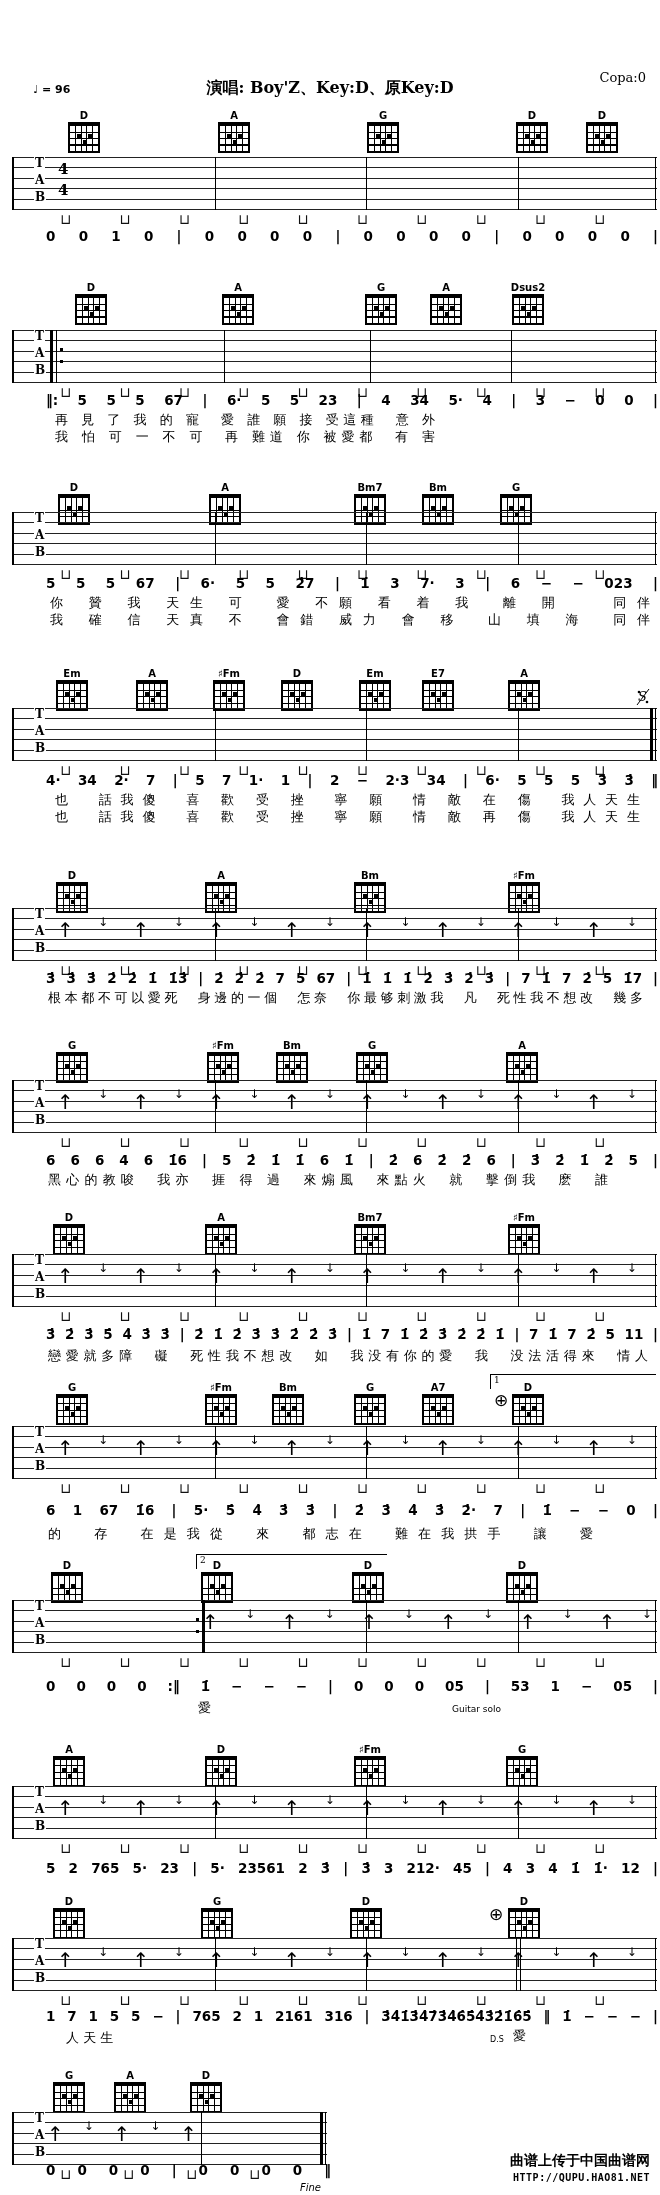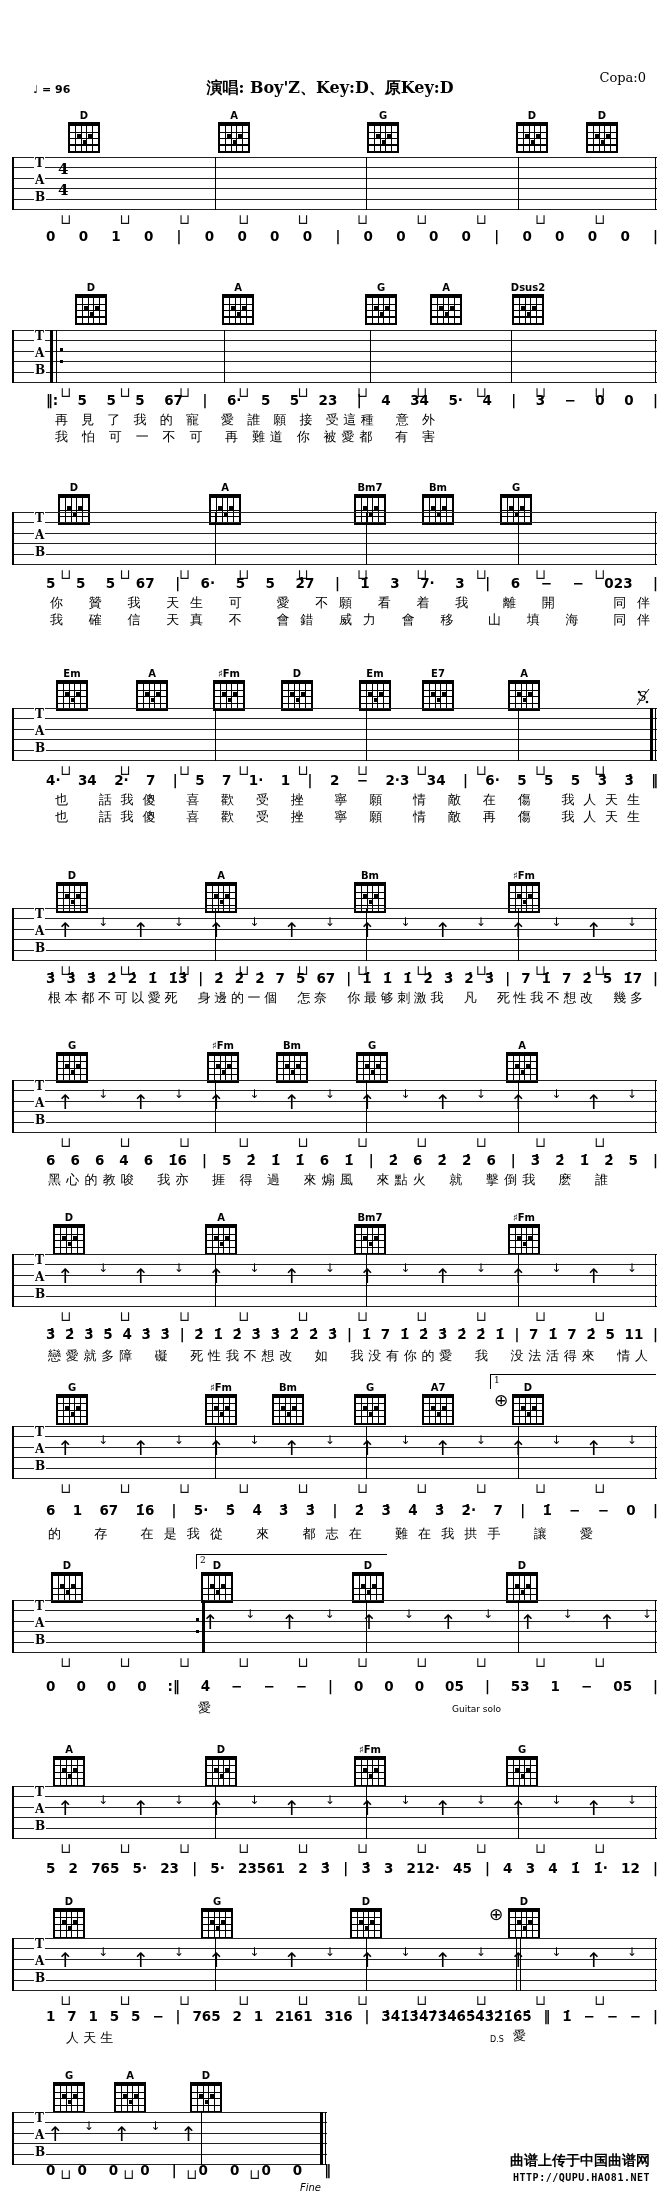--- a/index.html
+++ b/index.html
@@ -635,21 +635,21 @@
             <span class="arrow-dn">↓</span>
             <span class="arrow-up">↑</span>
             <span class="arrow-dn">↓</span>
             <span class="arrow-up">↑</span>
             <span class="arrow-dn">↓</span>
             <span class="arrow-up">↑</span>
             <span class="arrow-dn">↓</span>
           </div>
         </div>
         <div class="beams" style="left: 60px; top: 1655px; width: 545px;">⊔ ⊔ ⊔ ⊔ ⊔ ⊔ ⊔ ⊔ ⊔ ⊔</div>
-        <div class="numbers" style="left: 46px; top: 1678px; width: 612px;">0 0 0 0 :‖ 4̇ − − − | 0 0 0 05 | 53 1 − 05 |</div>
+        <div class="numbers" style="left: 46px; top: 1678px; width: 612px;">0 0 0 0 :‖ 1̇ − − − | 0 0 0 05 | 53 1 − 05 |</div>
         <div class="lyr" style="left: 198px; top: 1700px;">愛</div>
         <div class="lyr" style="left: 452px; top: 1702px; font-size: 9px;">Guitar solo</div>
         <div class="volta" style="left: 196px; top: 1554px; width: 190px;">
           <span>2</span>
         </div>
       </div>
       <div>
         <div class="chord" style="left: 47px; top: 1744px; position: absolute;">
           <div class="cname">A</div>
           <div class="cgrid">

